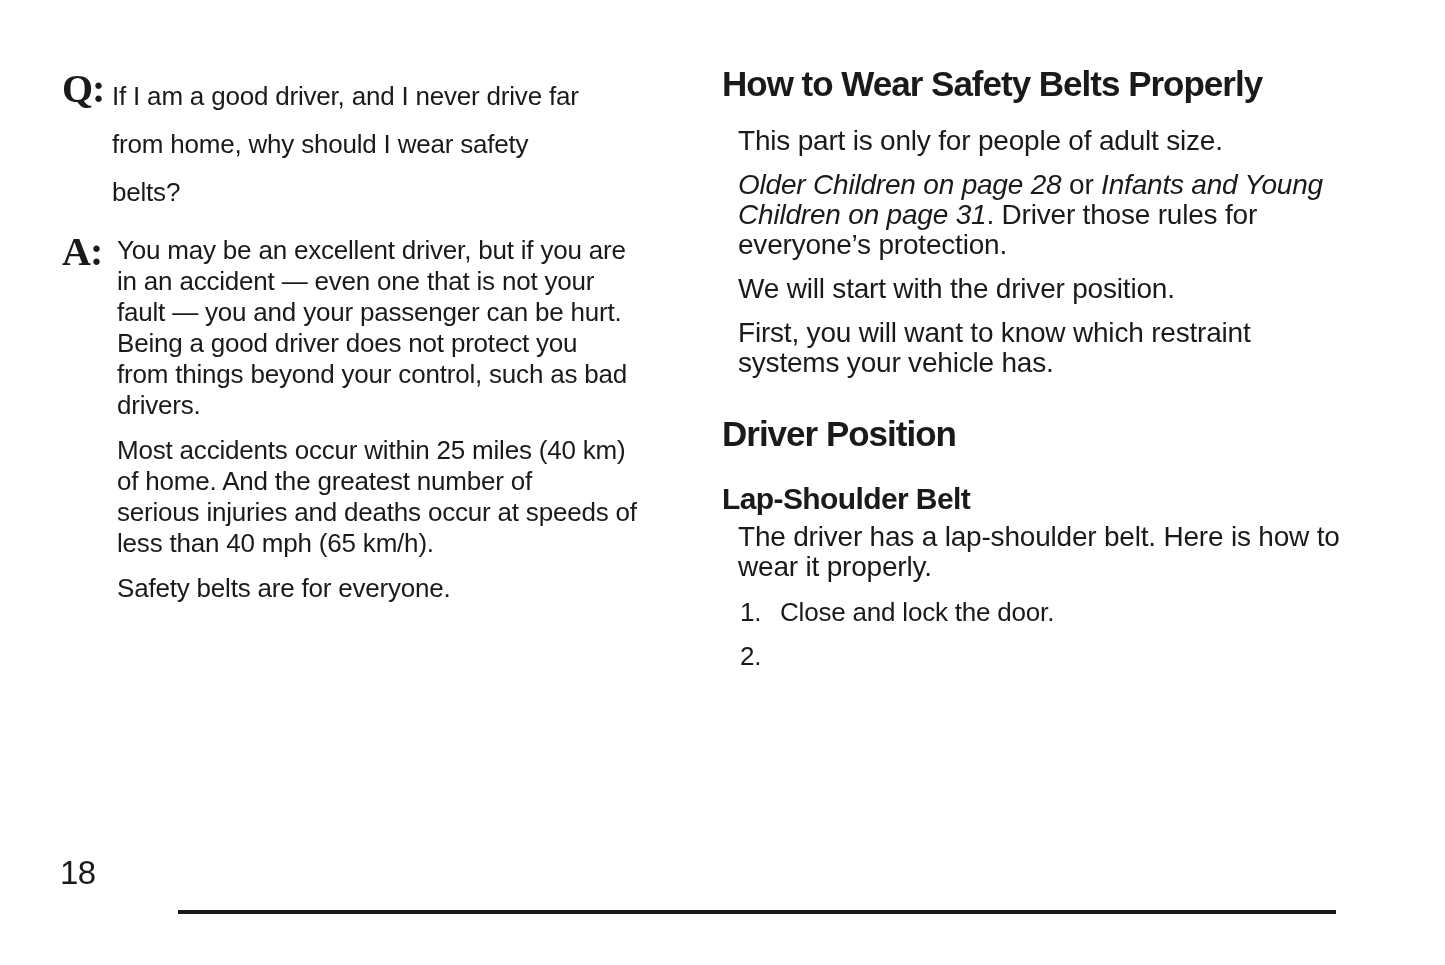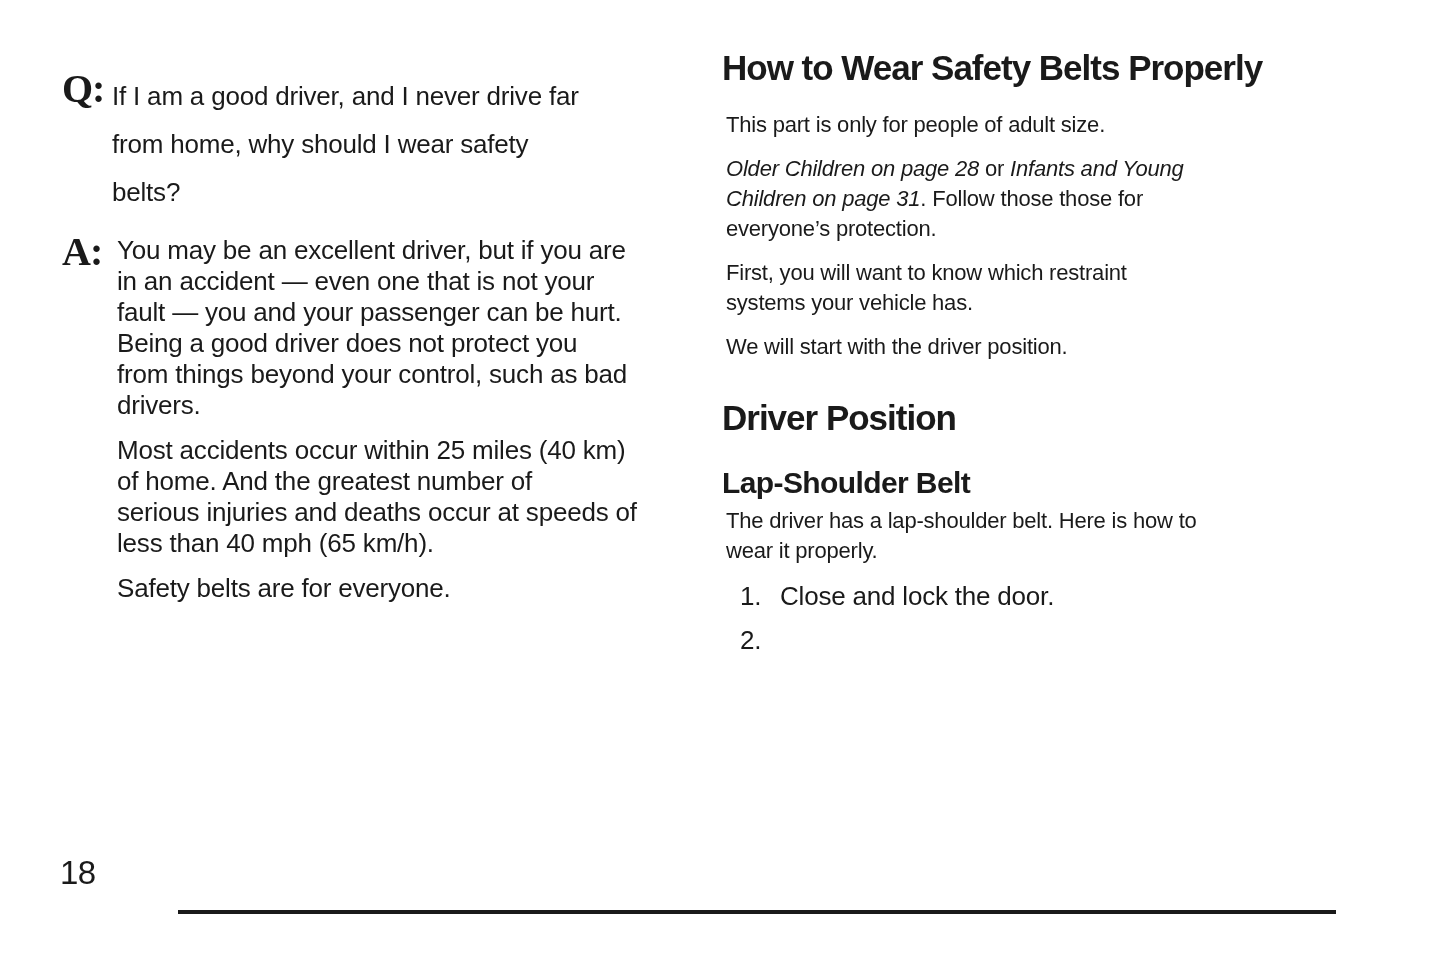--- a/index.html
+++ b/index.html
@@ -38,43 +38,43 @@
   }
   .qa-answer { font-size: 26px; line-height: 31px; letter-spacing: -0.2px; }
   .qa-answer p { margin: 0 0 14px 5px; white-space: pre-line; }
   .qa-answer p:last-child { margin-bottom: 0; }
   .qa-gap { height: 19px; }
 
   
   .col-right {
     position: absolute;
     left: 722px;
-    top: 48px;
+    top: 64px;
     width: 705px;
   }
   .h-section {
     font-size: 35px;
     line-height: 40px;
     font-weight: bold;
     letter-spacing: -1px;
     margin: 0 0 22px 0;
   }
   .h-sub {
     font-size: 30px;
     line-height: 34px;
     font-weight: bold;
     letter-spacing: -0.6px;
     margin: 0 0 6px 0;
   }
   .h-driver { margin-top: 36px; margin-bottom: 28px; }
   .col-right p.body {
-    font-size: 22px;
+    font-size: 28px;
     line-height: 30px;
     letter-spacing: -0.2px;
-    margin: 0 0 14px 4px;
+    margin: 0 0 14px 16px;
     white-space: pre-line;
   }
   .ref-italic { font-style: italic; }
 
   .num-list { margin-top: 15px; }
   .num-item {
     display: flex;
     align-items: flex-start;
     font-size: 26px;
     line-height: 30px;
@@ -137,27 +137,27 @@
 
   </div>
 
   <div class="col-right">
 
     <h1 class="h-section">How to Wear Safety Belts Properly</h1>
 
     <p class="body">This part is only for people of adult size.</p>
 
     <p class="body"><span class="ref-italic">Older Children on page 28</span><span> or </span><span class="ref-italic">Infants and Young
-Children on page 31</span><span>. Follow those those for
+Children on page 31</span><span>. Driver those rules for
 everyone’s protection.</span></p>
+
+    <p class="body">We will start with the driver position.</p>
 
     <p class="body">First, you will want to know which restraint
 systems your vehicle has.</p>
-
-    <p class="body">We will start with the driver position.</p>
 
     <h1 class="h-section h-driver">Driver Position</h1>
 
     <h2 class="h-sub">Lap-Shoulder Belt</h2>
 
     <p class="body">The driver has a lap-shoulder belt. Here is how to
 wear it properly.</p>
 
     <div class="num-list">
       <div class="num-item">

